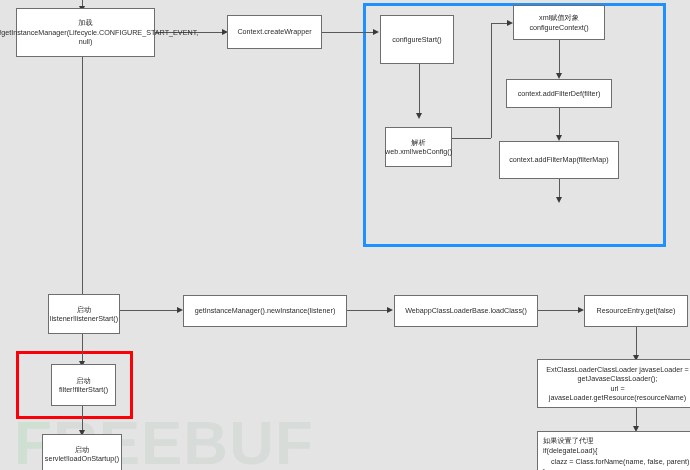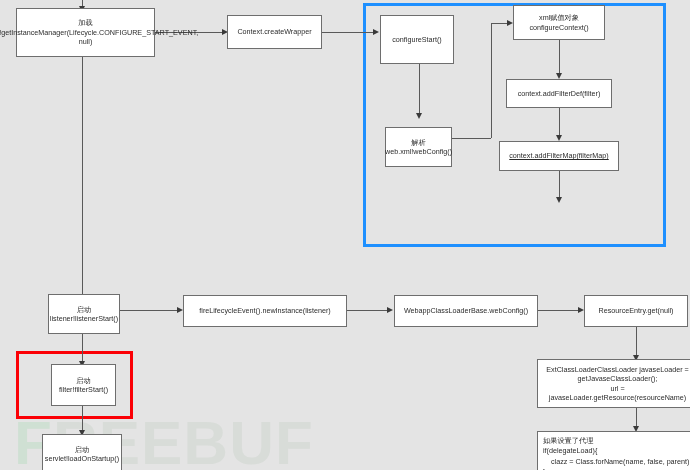--- a/index.html
+++ b/index.html
@@ -168,31 +168,31 @@
   <div class="node" style="left:380px; top:15px; width:74px; height:49px;">configureStart()</div>
 
   <div class="node" style="left:385px; top:117px; width:67px; height:40px;margin-top:10px;">解析
 web.xml!webConfig()</div>
 
   <div class="node" style="left:513px; top:5px; width:92px; height:35px;">xml赋值对象
 configureContext()</div>
 
   <div class="node" style="left:506px; top:79px; width:106px; height:29px;">context.addFilterDef(filter)</div>
 
-  <div class="node" style="left:499px; top:141px; width:120px; height:30px;text-decoration:underline;">context.addFilterMap(filterMap)</div>
+  <div class="node" style="left:499px; top:141px; width:120px; height:38px;">context.addFilterMap(filterMap)</div>
 
 
   <div class="node" style="left:48px; top:294px; width:72px; height:40px;">启动
 listener!listenerStart()</div>
 
-  <div class="node" style="left:183px; top:295px; width:164px; height:32px;">fireLifecycleEvent().newInstance(listener)</div>
-
-  <div class="node" style="left:394px; top:295px; width:144px; height:32px;">WebappClassLoaderBase.webConfig()</div>
-
-  <div class="node" style="left:584px; top:295px; width:104px; height:32px;">ResourceEntry.get(null)</div>
+  <div class="node" style="left:183px; top:295px; width:164px; height:32px;">getInstanceManager().newInstance(listener)</div>
+
+  <div class="node" style="left:394px; top:295px; width:144px; height:32px;">WebappClassLoaderBase.loadClass()</div>
+
+  <div class="node" style="left:584px; top:295px; width:104px; height:32px;">ResourceEntry.get(false)</div>
 
   <div class="node clipped" style="left:537px; top:359px; width:160px; height:49px;">ExtClassLoaderClassLoader javaseLoader =
 getJavaseClassLoader();
 url = javaseLoader.getResource(resourceName)</div>
 
   <div class="node code clipped" style="left:537px; top:431px; width:160px; height:42px;">如果设置了代理
 if(delegateLoad){
     clazz = Class.forName(name, false, parent)
 }</div>
 

